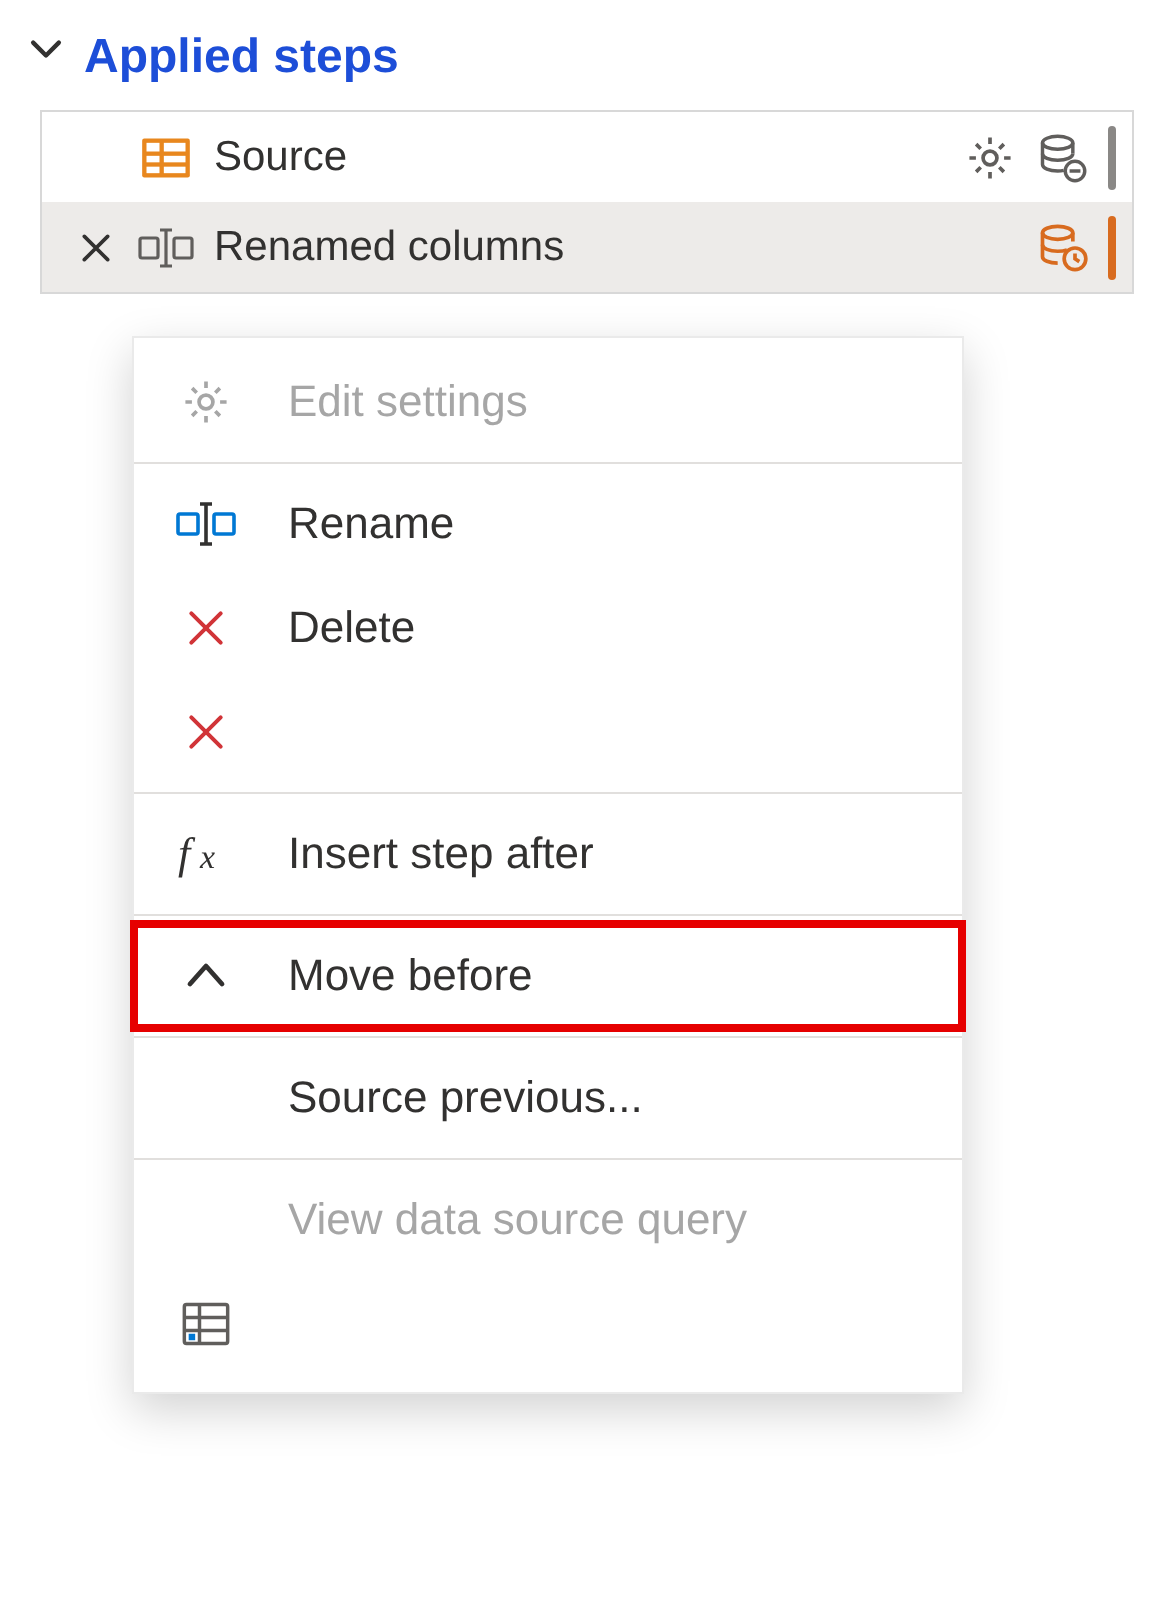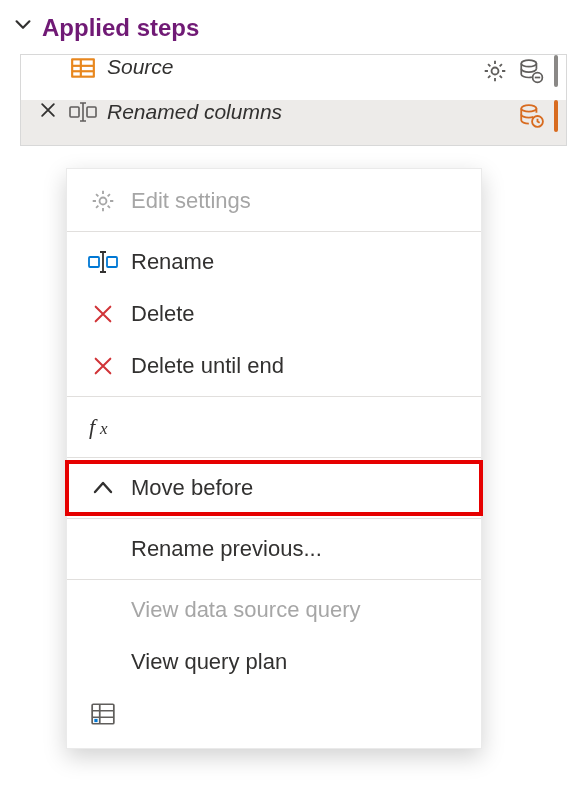--- a/index.html
+++ b/index.html
@@ -15,39 +15,38 @@
   }
 
   
   .section-header {
     display: flex;
     align-items: center;
     gap: 8px;
     padding: 14px 10px 6px 12px;
     font-size: 24px;
     font-weight: 600;
-    color: #701a75;
+    color: #1d4ed8;
   }
   .section-header svg { flex: 0 0 auto; }
 
   
   .steps-panel {
     margin: 6px 14px 0 20px;
     border: 1px solid #d8d8d8;
     background: #fff;
     position: relative;
   }
 
   .step-row {
     display: flex;
-    align-items: flex-start;
+    align-items: center;
     height: 45px;
     padding: 0 6px 0 6px;
     position: relative;
-    font-style: italic;
   }
   .step-row.selected {
     background: #edebe9;
   }
 
   .row-left {
     width: 42px;
     display: flex;
     justify-content: center;
     align-items: center;
@@ -96,21 +95,21 @@
     border: 1px solid #eaeaea;
     box-shadow: 0 8px 22px rgba(0,0,0,0.18);
     padding: 6px 0 8px 0;
     z-index: 10;
   }
   .menu-item {
     display: flex;
     align-items: center;
     height: 52px;
     padding: 0 12px;
-    gap: 4px;
+    gap: 17px;
   }
   .menu-item .mi-icon {
     width: 48px;
     display: flex;
     justify-content: center;
     align-items: center;
   }
   .menu-item .mi-label {
     flex: 1;
     font-size: 22px;
@@ -243,64 +242,60 @@
     </span>
     <span class="mi-label">Delete</span>
   </div>
 
   <div class="menu-item">
     <span class="mi-icon">
       <svg width="22" height="22" viewBox="0 0 24 24">
           <path d="M4 4l16 16M20 4L4 20" stroke="#d13438" stroke-width="2.2" stroke-linecap="round"></path>
         </svg>
     </span>
-    <span class="mi-label">Delete until end</span>
   </div>
 
   <div class="menu-sep"></div>
 
   <div class="menu-item">
     <span class="mi-icon">
       <svg width="28" height="26" viewBox="0 0 28 26">
         <text x="0" y="20" font-family="Georgia, 'Times New Roman', serif" font-style="italic" font-size="22" fill="#323130">f</text>
         <text x="11" y="20" font-family="Georgia, 'Times New Roman', serif" font-style="italic" font-size="17" fill="#323130">x</text>
       </svg>
     </span>
+    <span class="mi-label">Insert step after</span>
   </div>
 
   <div class="menu-sep"></div>
 
   <div class="menu-item highlight">
     <span class="mi-icon">
       <svg width="24" height="24" viewBox="0 0 24 24">
           <path d="M4 16l8-9 8 9" fill="none" stroke="#323130" stroke-width="2.4" stroke-linecap="round" stroke-linejoin="round"></path>
         </svg>
     </span>
     <span class="mi-label">Move before</span>
   </div>
 
 
   <div class="menu-sep"></div>
 
   <div class="menu-item">
     <span class="mi-icon"></span>
-    <span class="mi-label">Rename previous...</span>
+    <span class="mi-label">Source previous...</span>
   </div>
 
   <div class="menu-sep"></div>
 
   <div class="menu-item disabled">
     <span class="mi-icon"></span>
     <span class="mi-label">View data source query</span>
   </div>
 
-  <div class="menu-item">
-    <span class="mi-icon"></span>
-    <span class="mi-label">View query plan</span>
-  </div>
 
   <div class="menu-item">
     <span class="mi-icon">
       <svg width="26" height="26" viewBox="0 0 24 24" fill="none" stroke="#605e5c" stroke-width="1.6">
         <rect x="2" y="3" width="20" height="18" rx="1"></rect>
         <path d="M2 9h20M2 15h20M9 3v18"></path>
         <rect x="4" y="16.5" width="3" height="3" fill="#0078d4" stroke="none"></rect>
       </svg>
     </span>
   </div>

